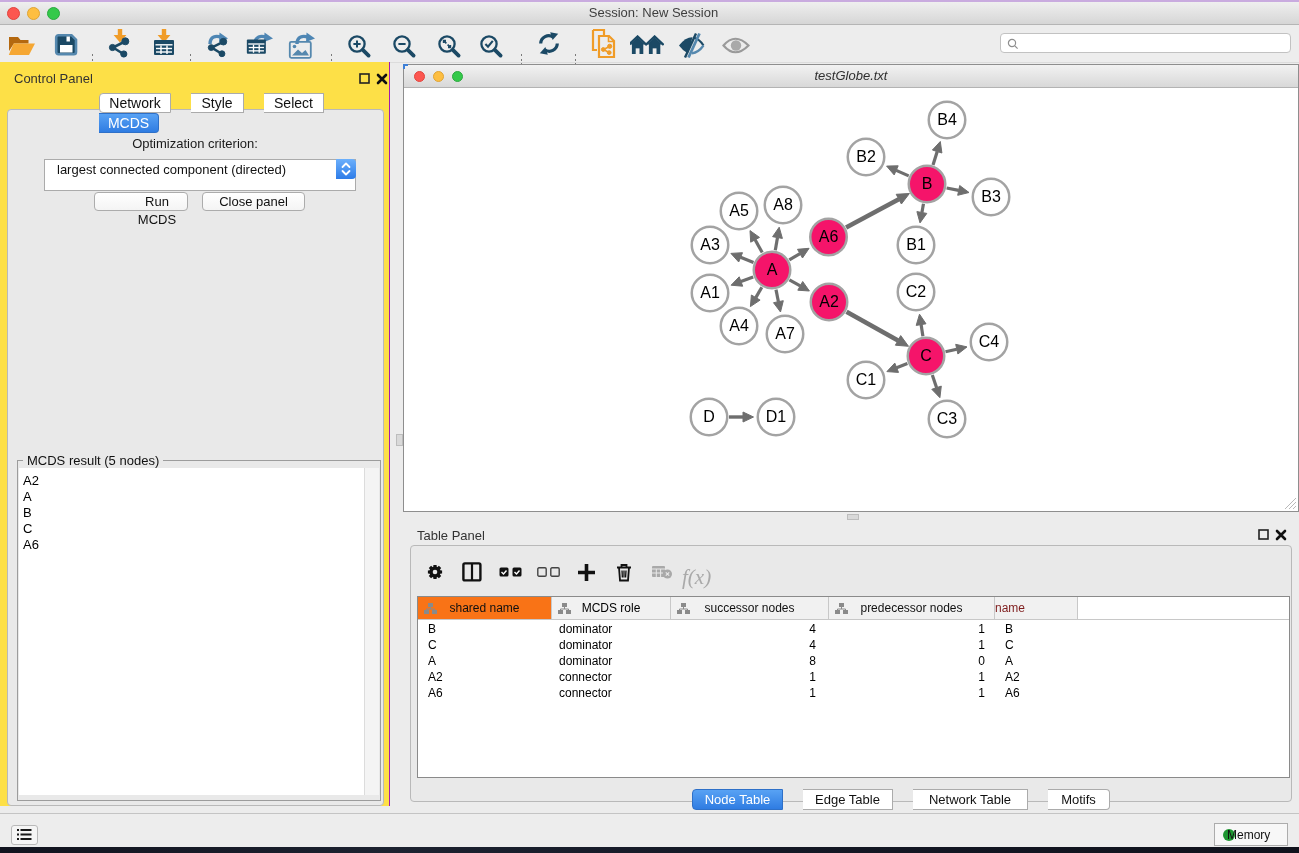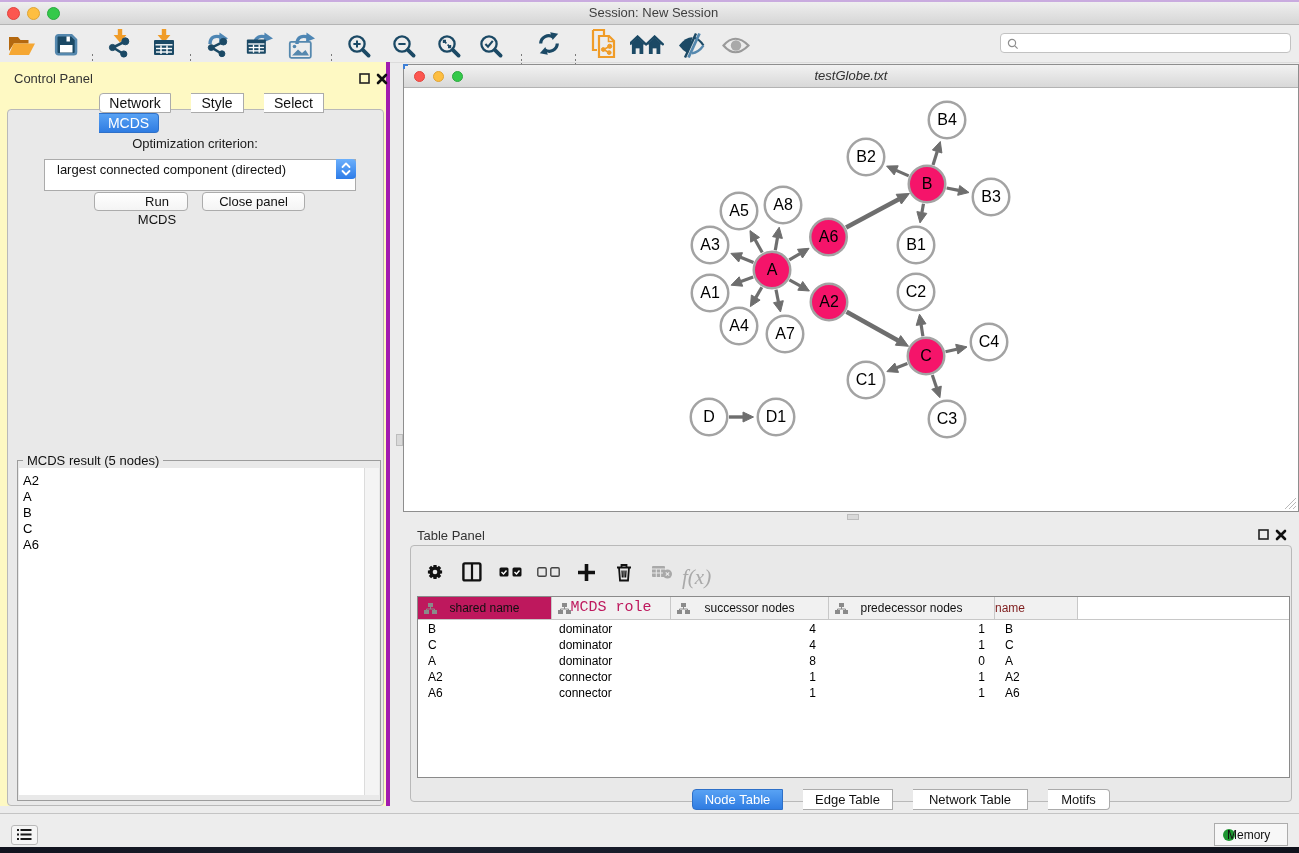--- a/index.html
+++ b/index.html
@@ -189,21 +189,21 @@
       <path d="M18 1.5 L7 25.5" stroke="#1B4965" stroke-width="2.4"></path>
     </svg>
 <svg class="ic" style="left:722px;top:10px;" width="28" height="21" viewBox="0 0 28 21">
       <path d="M1.5 10.5 Q13 -3 26.5 10.5 Q13 24 1.5 10.5 Z" fill="none" stroke="#9A9A9A" stroke-width="2.2"></path>
       <circle cx="14" cy="10.5" r="5.2" fill="#A9A9A9"></circle>
     </svg>
   </div>
 
 <div class="abs" style="left:0;top:62px;width:1299px;height:1px;background:#DCDCDC;"></div>
 
-<div class="abs" style="left:0;top:62px;width:390px;height:744px;background:#fef9c3;border-right:4px solid #a21caf;">
+<div class="abs" style="left:0;top:62px;width:390px;height:744px;background:#fde047;border-right:1px solid #a21caf;">
   <div class="abs" style="left:14px;top:9px;font-size:13px;color:#333;">Control Panel</div>
   <svg class="abs" style="left:359px;top:11px;" width="11" height="11" viewBox="0 0 11 11">
       <rect x="1" y="1" width="9" height="9" fill="none" stroke="#222" stroke-width="1.6"></rect>
     </svg>
   <svg class="abs" style="left:376px;top:11px;" width="12" height="12" viewBox="0 0 12 12">
       <path d="M2 2 L10 10 M10 2 L2 10" stroke="#111" stroke-width="2.6" stroke-linecap="round"></path>
     </svg>
 
   <div class="abs" style="left:7px;top:47px;width:377px;height:697px;background:#E9E9E9;border:1px solid #B9B9B9;border-radius:4px;"></div>
 
@@ -404,41 +404,41 @@
           <line x1="8.6" y1="4" x2="8.6" y2="12"></line>
           <line x1="0" y1="8" x2="11" y2="8"></line>
         </g>
         <path d="M13.8 7.3 l3.4 3.4 M17.2 7.3 l-3.4 3.4" stroke="#E9E9E9" stroke-width="1.2"></path>
       </svg>
       <div class="abs" style="left:279px;top:8px;font-family:'Liberation Serif',serif;font-style:italic;font-size:21px;color:#A9A9A9;">f(x)</div>
     </div>
 
   <div class="abs" style="left:14px;top:75px;width:873px;height:182px;background:#FFFFFF;border:1px solid #8A8A8A;">
     <div style="position:absolute;left:0;top:0;width:871px;height:23px;background:#FFFFFF;border-bottom:1px solid #C8C8C8;"></div>
-      <div style="position:absolute;left:0px;top:0;width:134px;height:23px;background:#be185d;border-right:1px solid #C8C8C8;border-bottom:1px solid #C8C8C8;">
+      <div style="position:absolute;left:0px;top:0;width:134px;height:23px;background:#f97316;border-right:1px solid #C8C8C8;border-bottom:1px solid #C8C8C8;">
         <svg width="13" height="11" viewBox="0 0 13 11" style="position:absolute;left:6px;top:6px;">
           <g fill="#8A8A8A">
             <rect x="4" y="0" width="5" height="4"></rect>
             <rect x="0" y="7" width="5" height="4"></rect>
             <rect x="8" y="7" width="5" height="4"></rect>
           </g>
           <path d="M6.5 4 v2 M2.5 7 v-1 h8 v1" stroke="#8A8A8A" fill="none"></path>
         </svg>
         <div style="text-align:center;font-size:12px;color:#111;line-height:22px;">shared name</div>
       </div>
       <div style="position:absolute;left:134px;top:0;width:119px;height:23px;background:#F1F1F1;border-right:1px solid #C8C8C8;border-bottom:1px solid #C8C8C8;">
         <svg width="13" height="11" viewBox="0 0 13 11" style="position:absolute;left:6px;top:6px;">
           <g fill="#8A8A8A">
             <rect x="4" y="0" width="5" height="4"></rect>
             <rect x="0" y="7" width="5" height="4"></rect>
             <rect x="8" y="7" width="5" height="4"></rect>
           </g>
           <path d="M6.5 4 v2 M2.5 7 v-1 h8 v1" stroke="#8A8A8A" fill="none"></path>
         </svg>
-        <div style="text-align:center;font-size:15px;color:#be185d;line-height:22px;font-family:Liberation Mono, monospace;">MCDS role</div>
+        <div style="text-align:center;font-size:12px;color:#000000;line-height:22px;">MCDS role</div>
       </div>
       <div style="position:absolute;left:253px;top:0;width:158px;height:23px;background:#F1F1F1;border-right:1px solid #C8C8C8;border-bottom:1px solid #C8C8C8;">
         <svg width="13" height="11" viewBox="0 0 13 11" style="position:absolute;left:6px;top:6px;">
           <g fill="#8A8A8A">
             <rect x="4" y="0" width="5" height="4"></rect>
             <rect x="0" y="7" width="5" height="4"></rect>
             <rect x="8" y="7" width="5" height="4"></rect>
           </g>
           <path d="M6.5 4 v2 M2.5 7 v-1 h8 v1" stroke="#8A8A8A" fill="none"></path>
         </svg>

